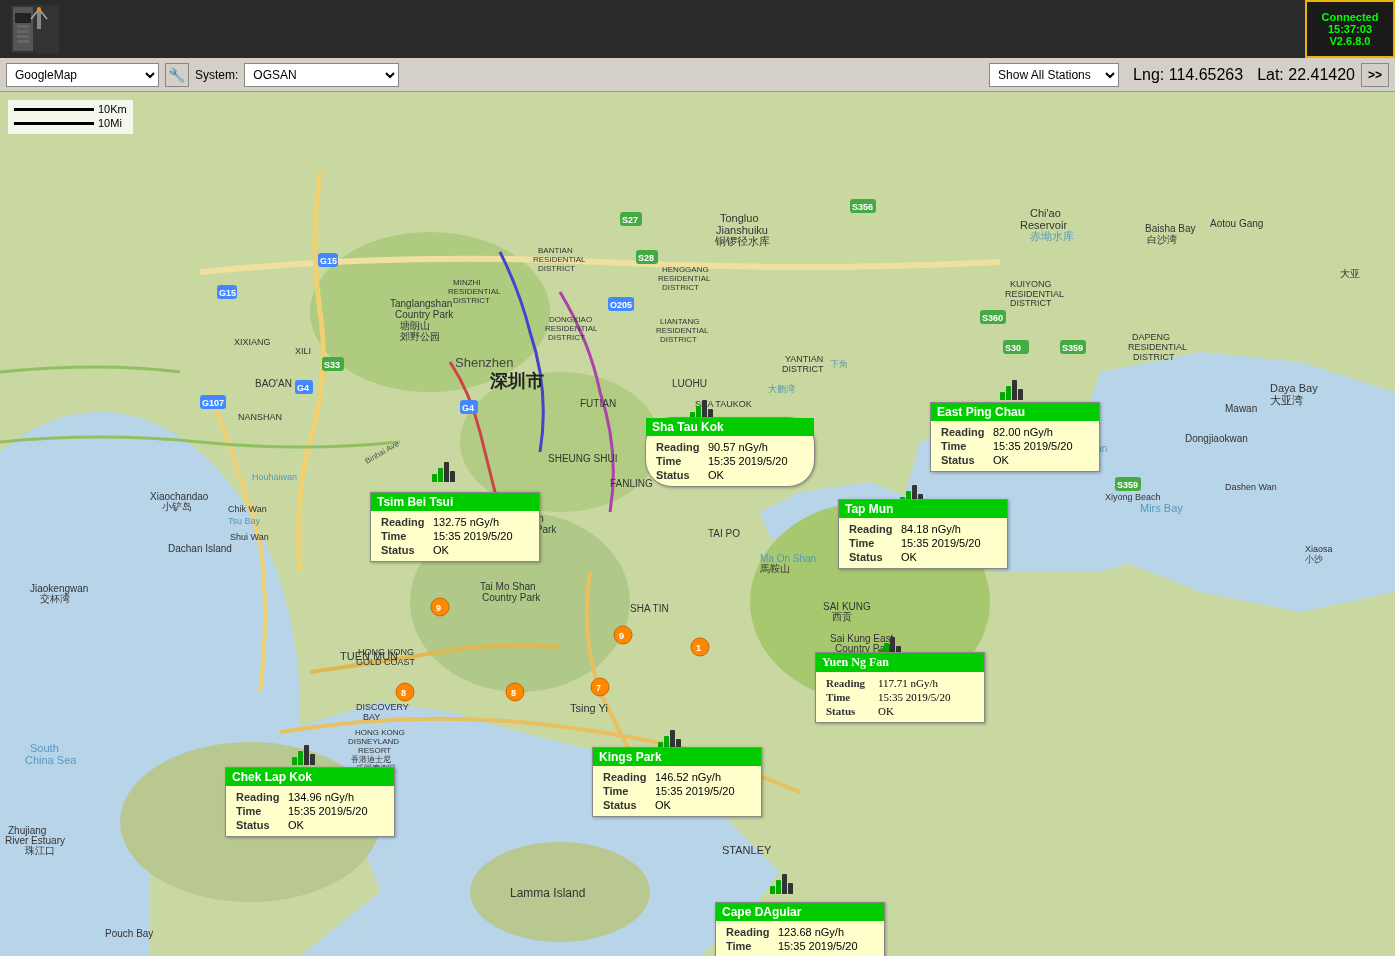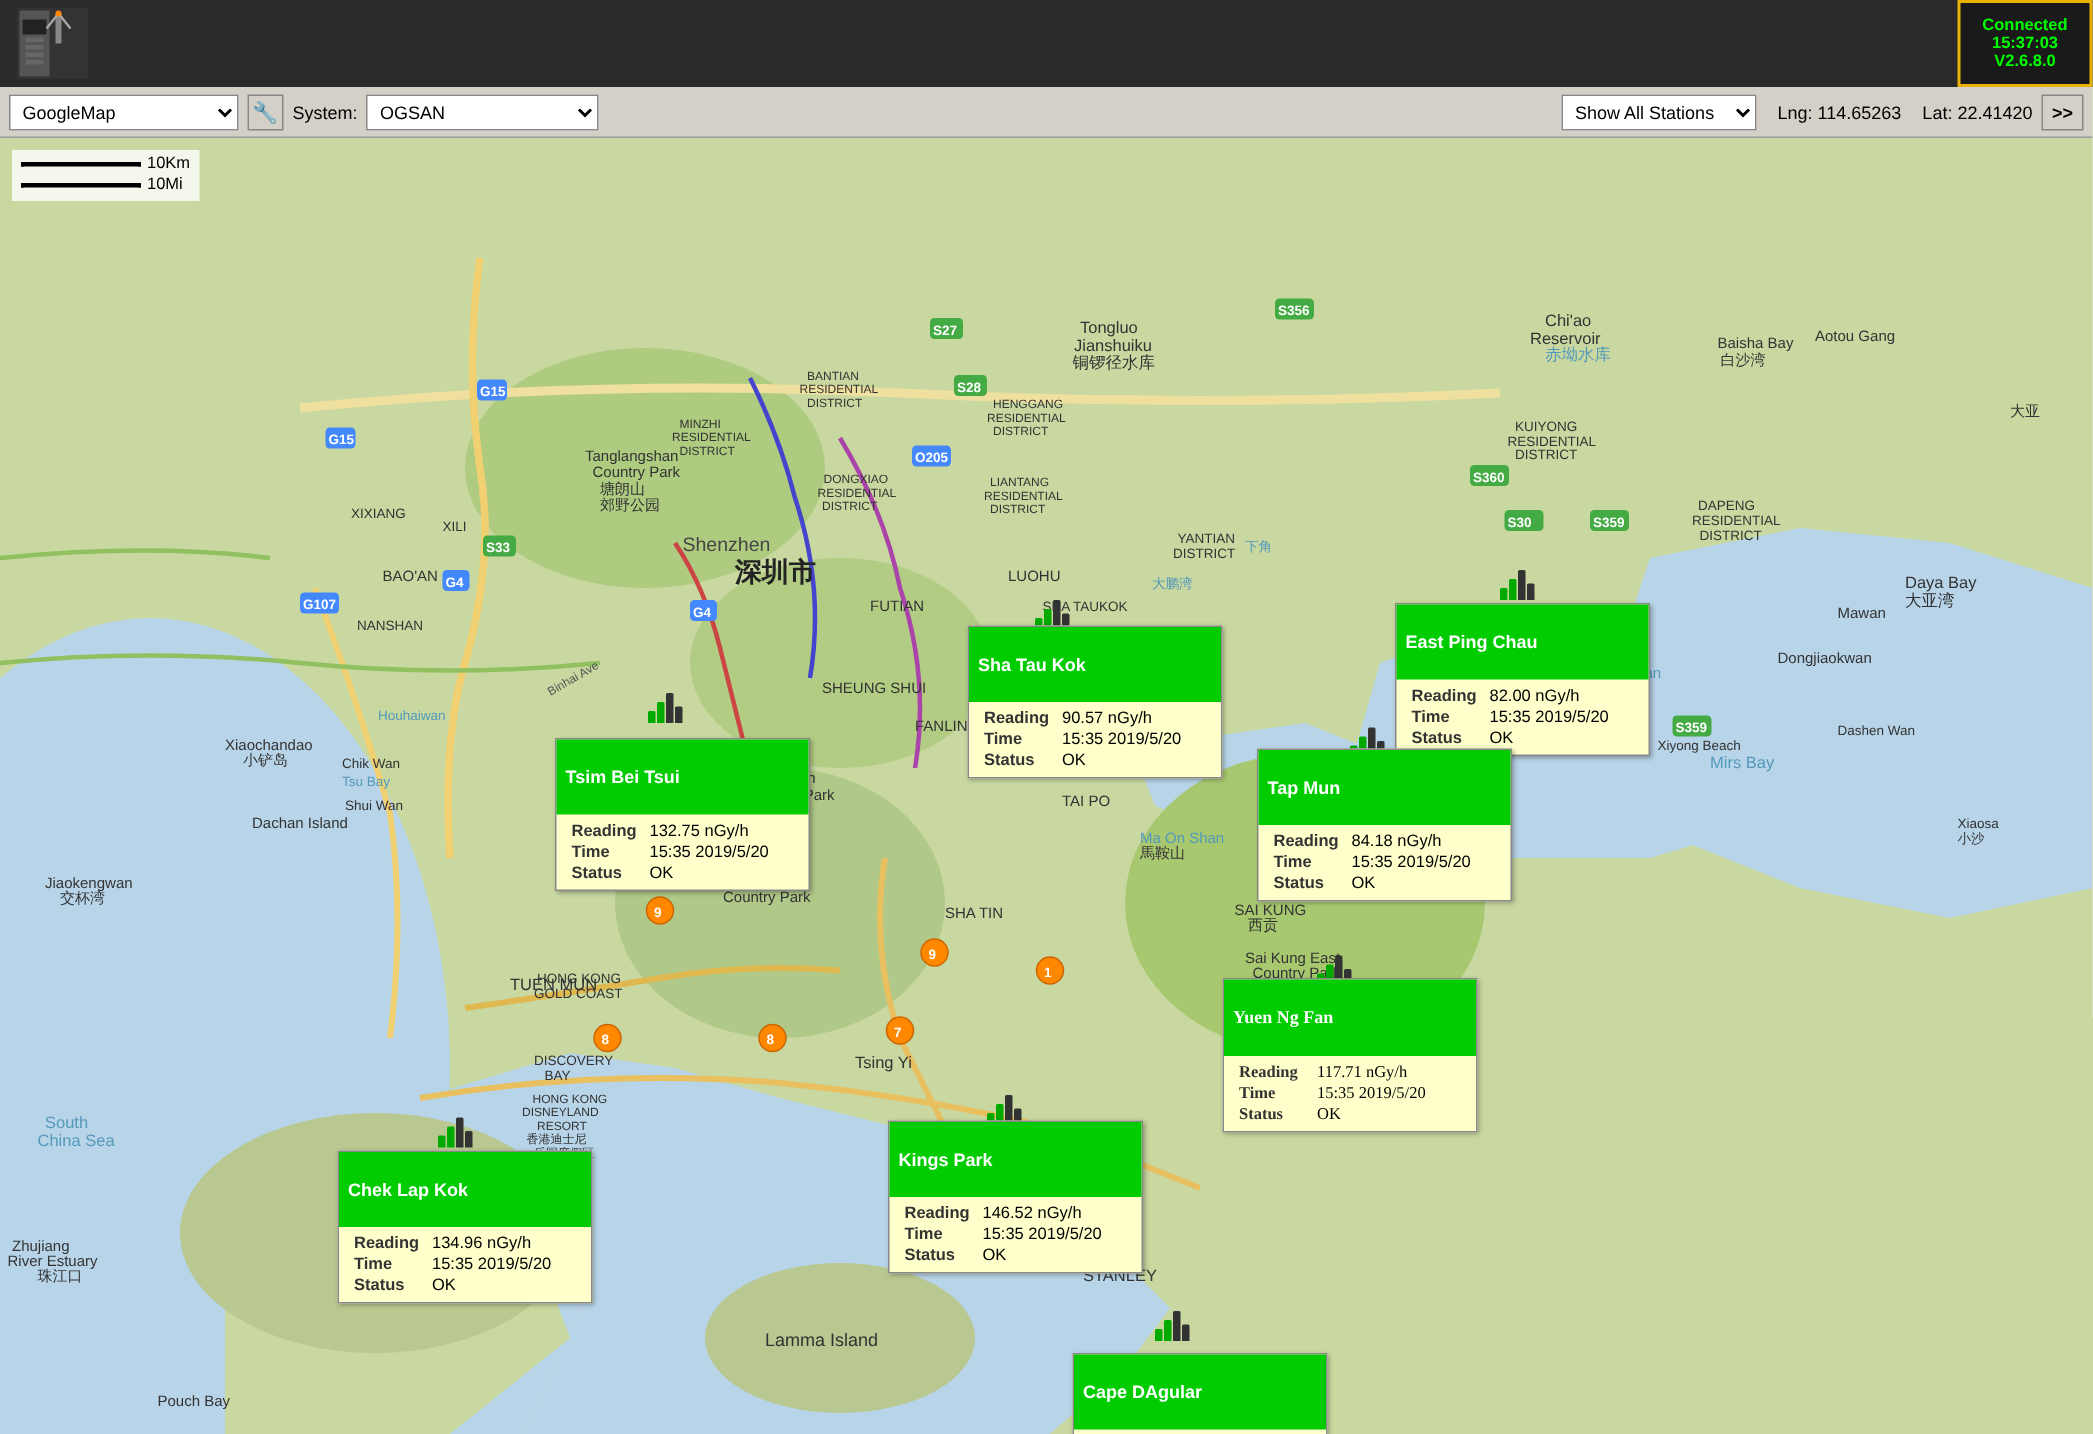--- a/index.html
+++ b/index.html
@@ -43,21 +43,21 @@
     }
     #toolbar .map-select { width: 153px; }
     #toolbar .system-label { font-size: 12px; }
     #toolbar .system-select { width: 155px; }
     .tool-btn {
       width: 24px; height: 24px; background: #d4d0c8;
       border: 1px solid #888; cursor: pointer;
       display: flex; align-items: center; justify-content: center; font-size: 14px;
     }
     .stations-select { width: 130px; }
-    .coord-label { font-size: 12px; margin-left: 8px; }
+    .coord-label { font-size: 16px; margin-left: 8px; }
     .nav-btn {
       width: 28px; height: 24px; background: #d4d0c8;
       border: 1px solid #888; cursor: pointer; font-size: 12px; font-weight: bold;
     }
     .spacer { flex: 1; }
 
     
     #map-container {
       position: relative;
       width: 1395px;
@@ -88,21 +88,21 @@
       padding: 4px 8px;
       font-size: 11px;
       min-width: 170px;
       z-index: 60;
       box-shadow: 1px 1px 3px rgba(0,0,0,0.3);
     }
     .station-popup .station-name {
       background: #00cc00;
       color: white; font-weight: bold;
       margin: -4px -8px 4px -8px;
-      padding: 18px 6px; font-size: 12px;
+      padding: 2px 6px; font-size: 12px;
     }
     .station-popup table { width: 100%; border-collapse: collapse; }
     .station-popup td { padding: 1px 2px; font-size: 11px; }
     .station-popup td:first-child { color: #333; font-weight: bold; width: 52px; }
 
     
     .station-marker {
       position: absolute;
       z-index: 55;
       display: flex; flex-direction: column; align-items: center;
@@ -444,21 +444,21 @@
       <div class="scale-line-bar" style="width:80px"></div>
       <span>10Km</span>
     </div>
     <div class="scale-line">
       <div class="scale-line-bar" style="width:80px"></div>
       <span>10Mi</span>
     </div>
   </div>
 
   <div id="stations-layer">
-      <div class="station-popup" style="left: 645px; top: 325px;">
+      <div class="station-popup" style="left: 645px; top: 325px; border-radius: 27px;">
     <div class="station-name">Sha Tau Kok</div>
     <table>
       <tbody>
             <tr>
         <td>Reading</td>
         <td>90.57 nGy/h</td>
       </tr>
       <tr>
         <td>Time</td>
         <td>15:35 2019/5/20</td>

